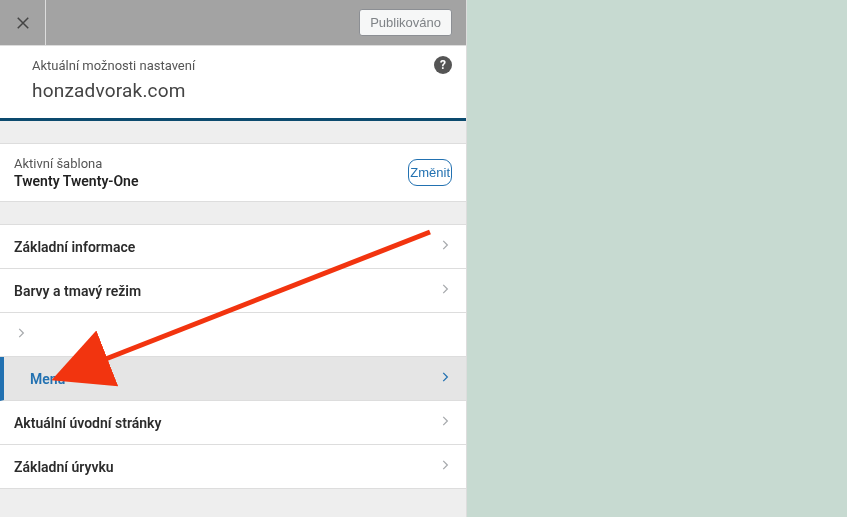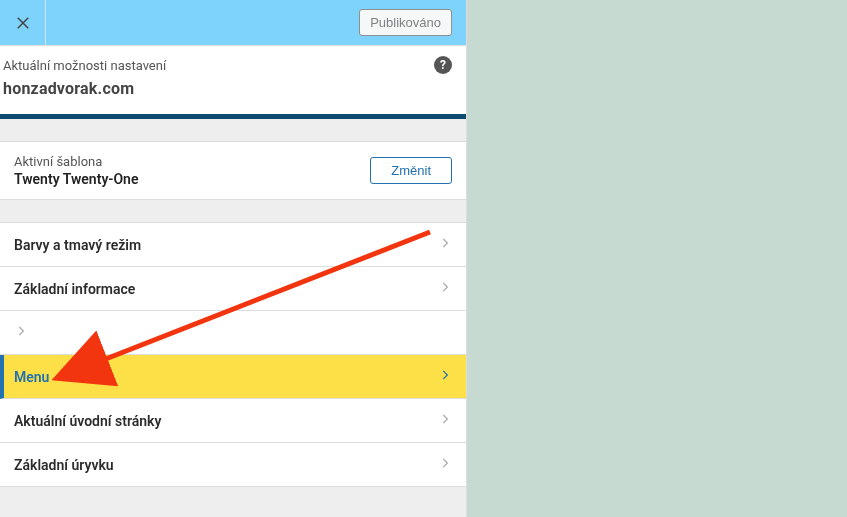--- a/index.html
+++ b/index.html
@@ -1,39 +1,39 @@
 <!DOCTYPE html>
 <html><head>
 <meta charset="utf-8">
 <style>
   * { box-sizing: border-box; margin: 0; padding: 0; }
   html, body { width: 847px; height: 517px; font-family: -apple-system, BlinkMacSystemFont, "Segoe UI", Roboto, sans-serif; overflow: hidden; }
   body { display: flex; }
   .panel { width: 467px; height: 517px; background: #eeeeee; display: flex; flex-direction: column; border-right: 1px solid #ddd; }
   .preview { flex: 1; height: 517px; background: #c7dad1; }
-  .topbar { display: flex; align-items: center; background: #7dd3fc; border-bottom: 1px solid #ddd; height: 46px; }
+  .topbar { display: flex; align-items: center; background: #a3a3a3; border-bottom: 1px solid #ddd; height: 46px; }
   .close-cell { width: 46px; height: 46px; display: flex; align-items: center; justify-content: center; border-right: 1px solid #ddd; cursor: pointer; }
   .close-cell svg { width: 18px; height: 18px; stroke: #444; stroke-width: 2; }
   .topbar-spacer { flex: 1; }
   .publish-btn { margin-right: 14px; border: 1px solid #8c8f94; background: #f6f7f7; color: #7f8387; font-size: 13px; padding: 5px 10px; border-radius: 3px; cursor: pointer; }
-  .section-header { background: #ffffff; padding: 12px 14px 16px 3px; border-bottom: 5px solid #0c4a6e; position: relative; }
+  .section-header { background: #ffffff; padding: 12px 14px 16px 32px; border-bottom: 3px solid #0c4a6e; position: relative; }
   .section-header .caption { font-size: 13px; color: #555; margin-bottom: 6px; }
-  .site-title { font-size: 16px; font-weight: 700; color: #444; letter-spacing: .2px; }
+  .site-title { font-size: 19px; font-weight: 400; color: #444; letter-spacing: .2px; }
   .help-icon { position: absolute; top: 10px; right: 14px; width: 18px; height: 18px; border-radius: 50%; background: #555; color: #fff; font-size: 12px; font-weight: 700; display: flex; align-items: center; justify-content: center; cursor: pointer; }
   .gap { height: 22px; background: #eeeeee; }
   .theme-block { background: #ffffff; border-top: 1px solid #ddd; border-bottom: 1px solid #ddd; padding: 12px 14px; display: flex; align-items: center; }
   .theme-text { flex: 1; }
   .theme-caption { font-size: 13px; color: #555; margin-bottom: 2px; }
   .theme-name { font-size: 14px; font-weight: 600; color: #222; }
-  .change-btn { border: 1px solid #2271b1; color: #2271b1; background: #fff; font-size: 13px; padding: 5px 20px; border-radius: 3px; cursor: pointer; }
+  .change-btn { border: 1px solid #2271b1; color: #2271b1; background: #fff; font-size: 13px; padding: 5px 1px; border-radius: 9px; cursor: pointer; }
   .list { background: #ffffff; border-top: 1px solid #ddd; }
   .list-item { display: flex; align-items: center; justify-content: space-between; padding: 12px 14px; border-bottom: 1px solid #ddd; cursor: pointer; background: #fff; }
   .list-item .label { font-size: 14px; font-weight: 600; color: #2c2c2c; }
   .list-item .chev svg { width: 14px; height: 14px; stroke: #a7aaad; stroke-width: 2.2; fill: none; }
-  .list-item.active { background: #fde047; border-left: 4px solid #2271b1; padding-left: 10px; }
+  .list-item.active { background: #e5e5e5; border-left: 4px solid #2271b1; padding-left: 26px; }
   .list-item.active .label { color: #2271b1; }
   .list-item.active .chev svg { stroke: #2271b1; }
   .arrow-overlay { position: absolute; pointer-events: none; left:0; top:0; }
 </style>
 </head>
 <body>
 
 <div class="panel">
 
   <div class="topbar">
@@ -60,27 +60,27 @@
       <div class="theme-name">Twenty Twenty-One</div>
     </div>
     <button class="change-btn">Změnit</button>
   </div>
 
   <div class="gap"></div>
 
   <div class="list">
 
   <div class="list-item">
-        <span class="label">Barvy a tmavý režim</span>
+        <span class="label">Základní informace</span>
         <span class="chev"><svg viewBox="0 0 24 24">
             <path d="M9 5 L16 12 L9 19"></path>
           </svg></span>
       </div>
       <div class="list-item">
-        <span class="label">Základní informace</span>
+        <span class="label">Barvy a tmavý režim</span>
         <span class="chev"><svg viewBox="0 0 24 24">
             <path d="M9 5 L16 12 L9 19"></path>
           </svg></span>
       </div>
       <div class="list-item">
         <span class="chev"><svg viewBox="0 0 24 24">
             <path d="M9 5 L16 12 L9 19"></path>
           </svg></span>
       </div>
       <div class="list-item active">

